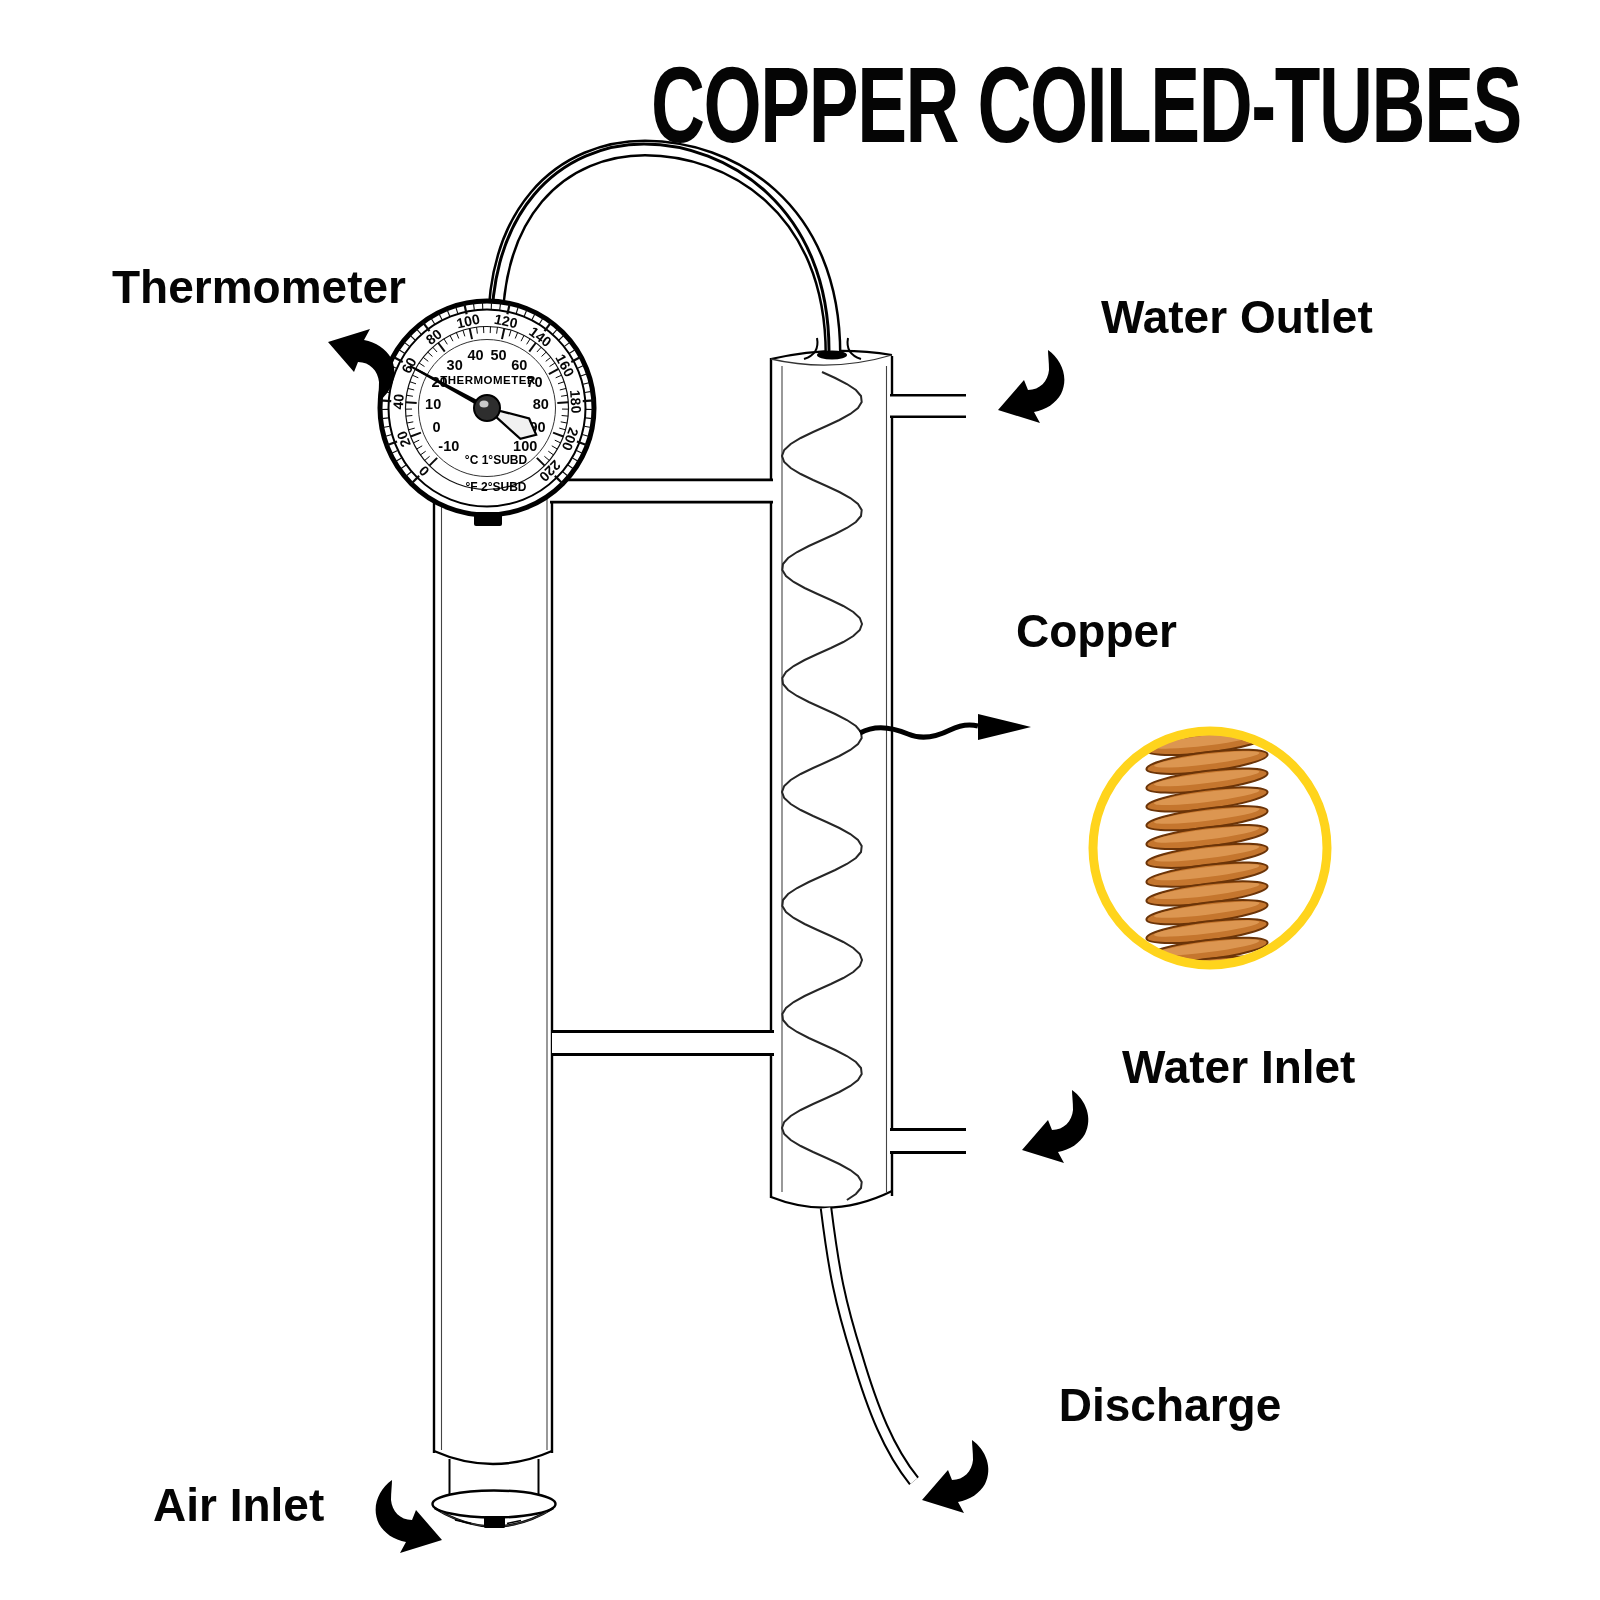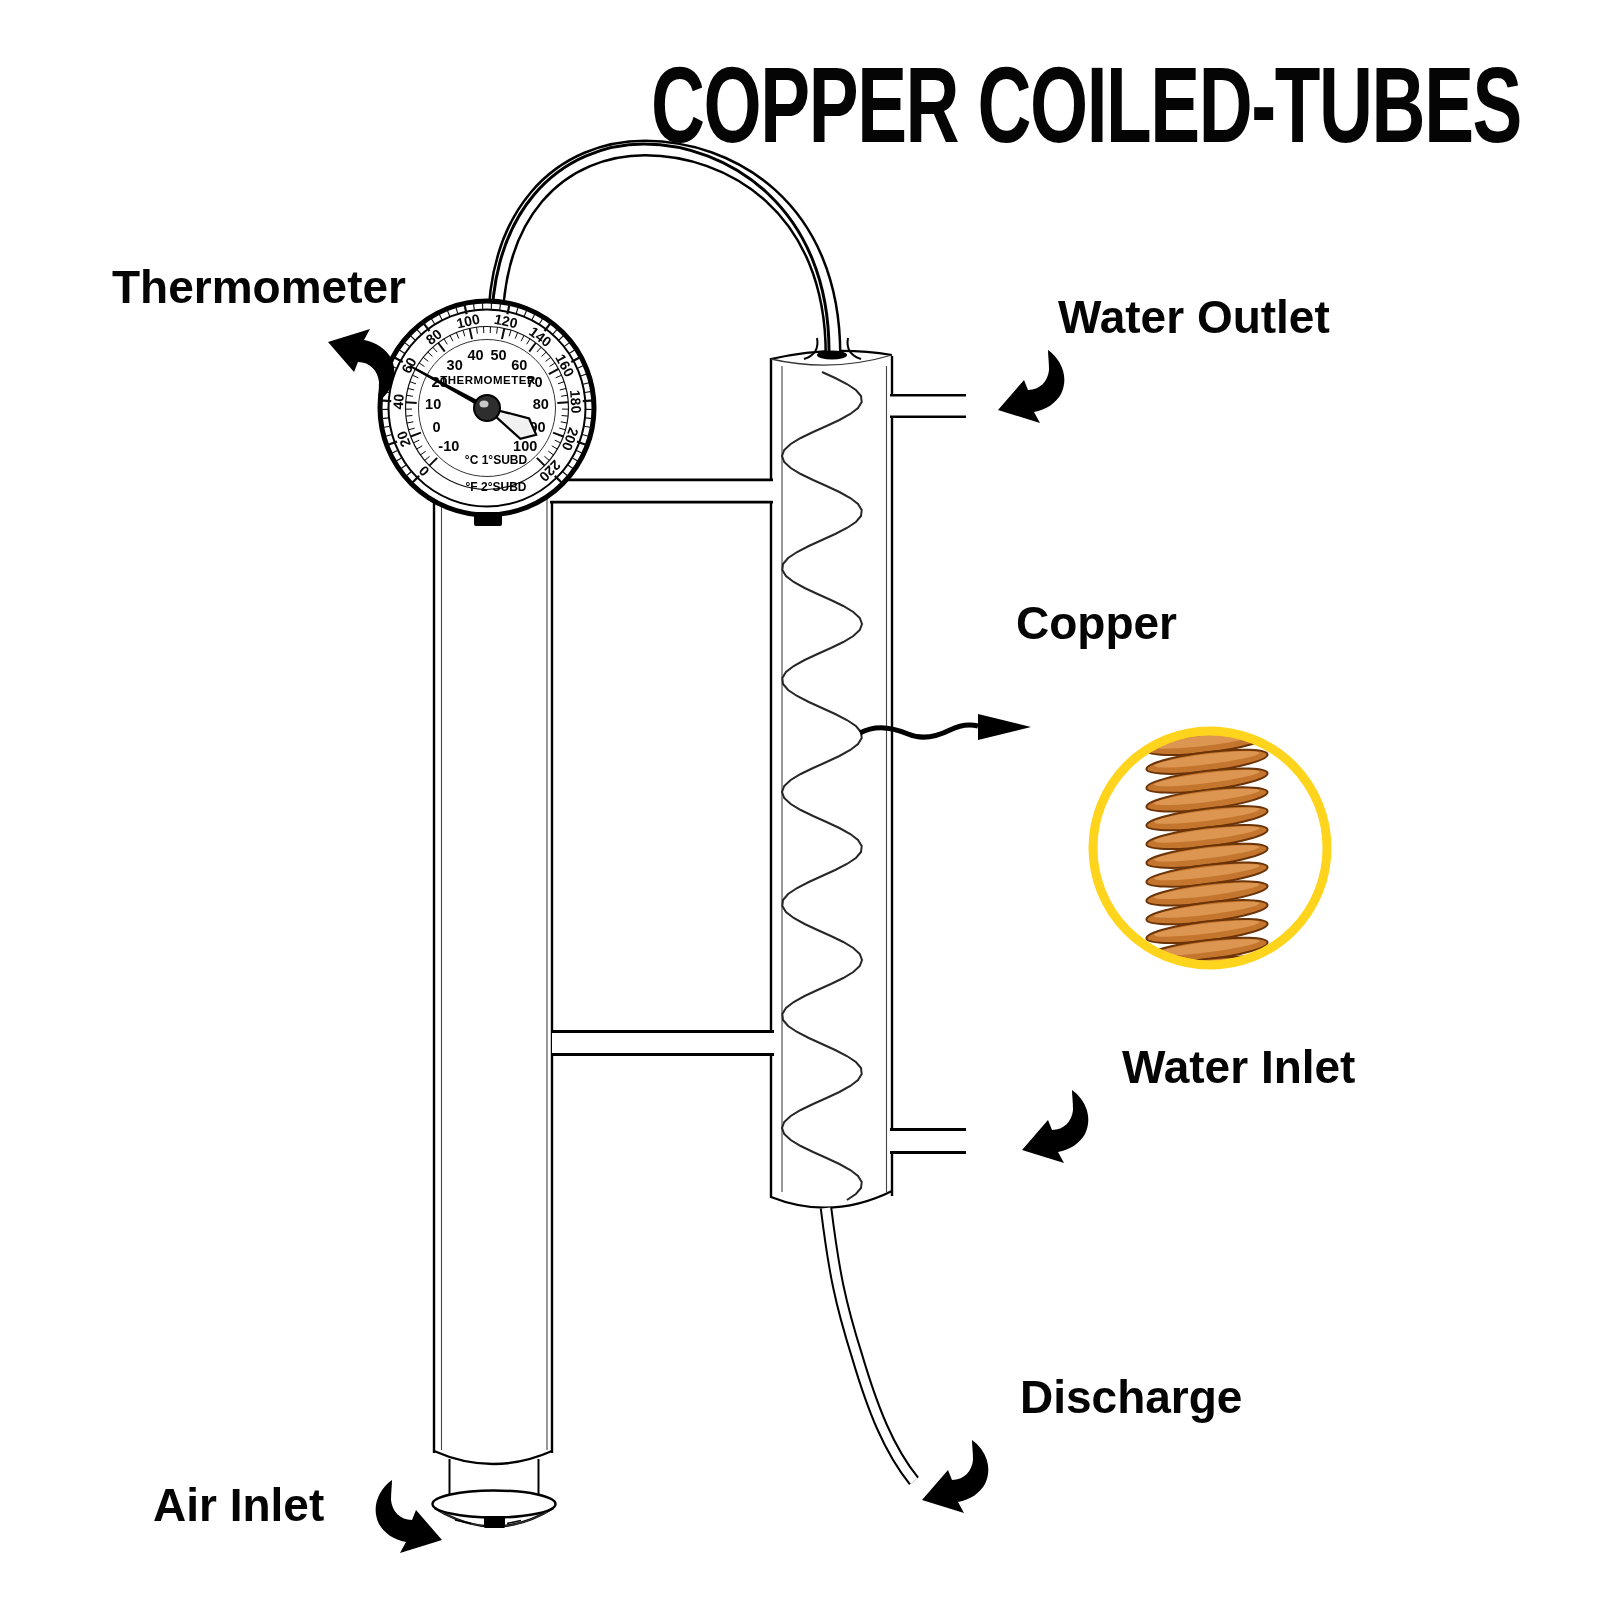--- a/index.html
+++ b/index.html
@@ -5,21 +5,21 @@
   html,body{margin:0;padding:0;background:#fff;}
   #stage{
     position:relative;width:1600px;height:1600px;background:#fff;overflow:hidden;
     font-family:"Liberation Sans",sans-serif;
   }
   #art{position:absolute;left:0;top:0;width:1600px;height:1600px;}
   .lbl{
     position:absolute;font-weight:bold;font-size:46px;color:#050505;
     white-space:nowrap;letter-spacing:0px;line-height:1.0;
   }
-  .lbl2line{white-space:normal;}
+  .lbl2line{white-space:normal;margin-top:8px;}
 </style>
 </head>
 <body>
 
 <div id="stage">
 
   <svg id="art" viewBox="0 0 1600 1600" xmlns="http://www.w3.org/2000/svg">
     <defs>
       <path id="swoosh" d="M 62 2 C 76 12 83 30 75 46 C 70 55 60 62 48 64 L 54 75 L 12 62 L 38 32 L 42 42 C 54 42 62 33 63 22 C 63 14 62 7 62 2 Z"></path>
       <clipPath id="insetClip">
@@ -324,26 +324,26 @@
           </g>
       </g>
       <circle id="insetRing" cx="1210" cy="848" r="117" fill="none" stroke-width="9" stroke="#FFD41C"></circle>
     </g>
 
     <text x="1086" y="142" text-anchor="middle" font-size="107" font-weight="bold" font-family="Liberation Sans, sans-serif" letter-spacing="-2" fill="#050505" textLength="870" lengthAdjust="spacingAndGlyphs">COPPER COILED-TUBES</text>
   </svg>
 
   <div class="lbl" style="left:112px;top:264px">Thermometer</div>
 
-  <div class="lbl" style="left:1058px;top:294px">Water Outlet</div>
+  <div class="lbl" style="left:1101px;top:294px">Water Outlet</div>
 
   <div class="lbl lbl2line" style="left:1016px;top:592px;line-height:62px">
     <div>Copper</div>
   </div>
 
   <div class="lbl" style="left:1122px;top:1044px">Water Inlet</div>
 
-  <div class="lbl lbl2line" style="left:1020px;top:1364px;width:300px;text-align:left;line-height:66px">
+  <div class="lbl lbl2line" style="left:1020px;top:1364px;width:300px;text-align:center;line-height:66px">
     <div>Discharge</div>
   </div>
 
   <div class="lbl" style="left:153px;top:1482px">Air Inlet</div>
 </div>
 
 </body></html>

